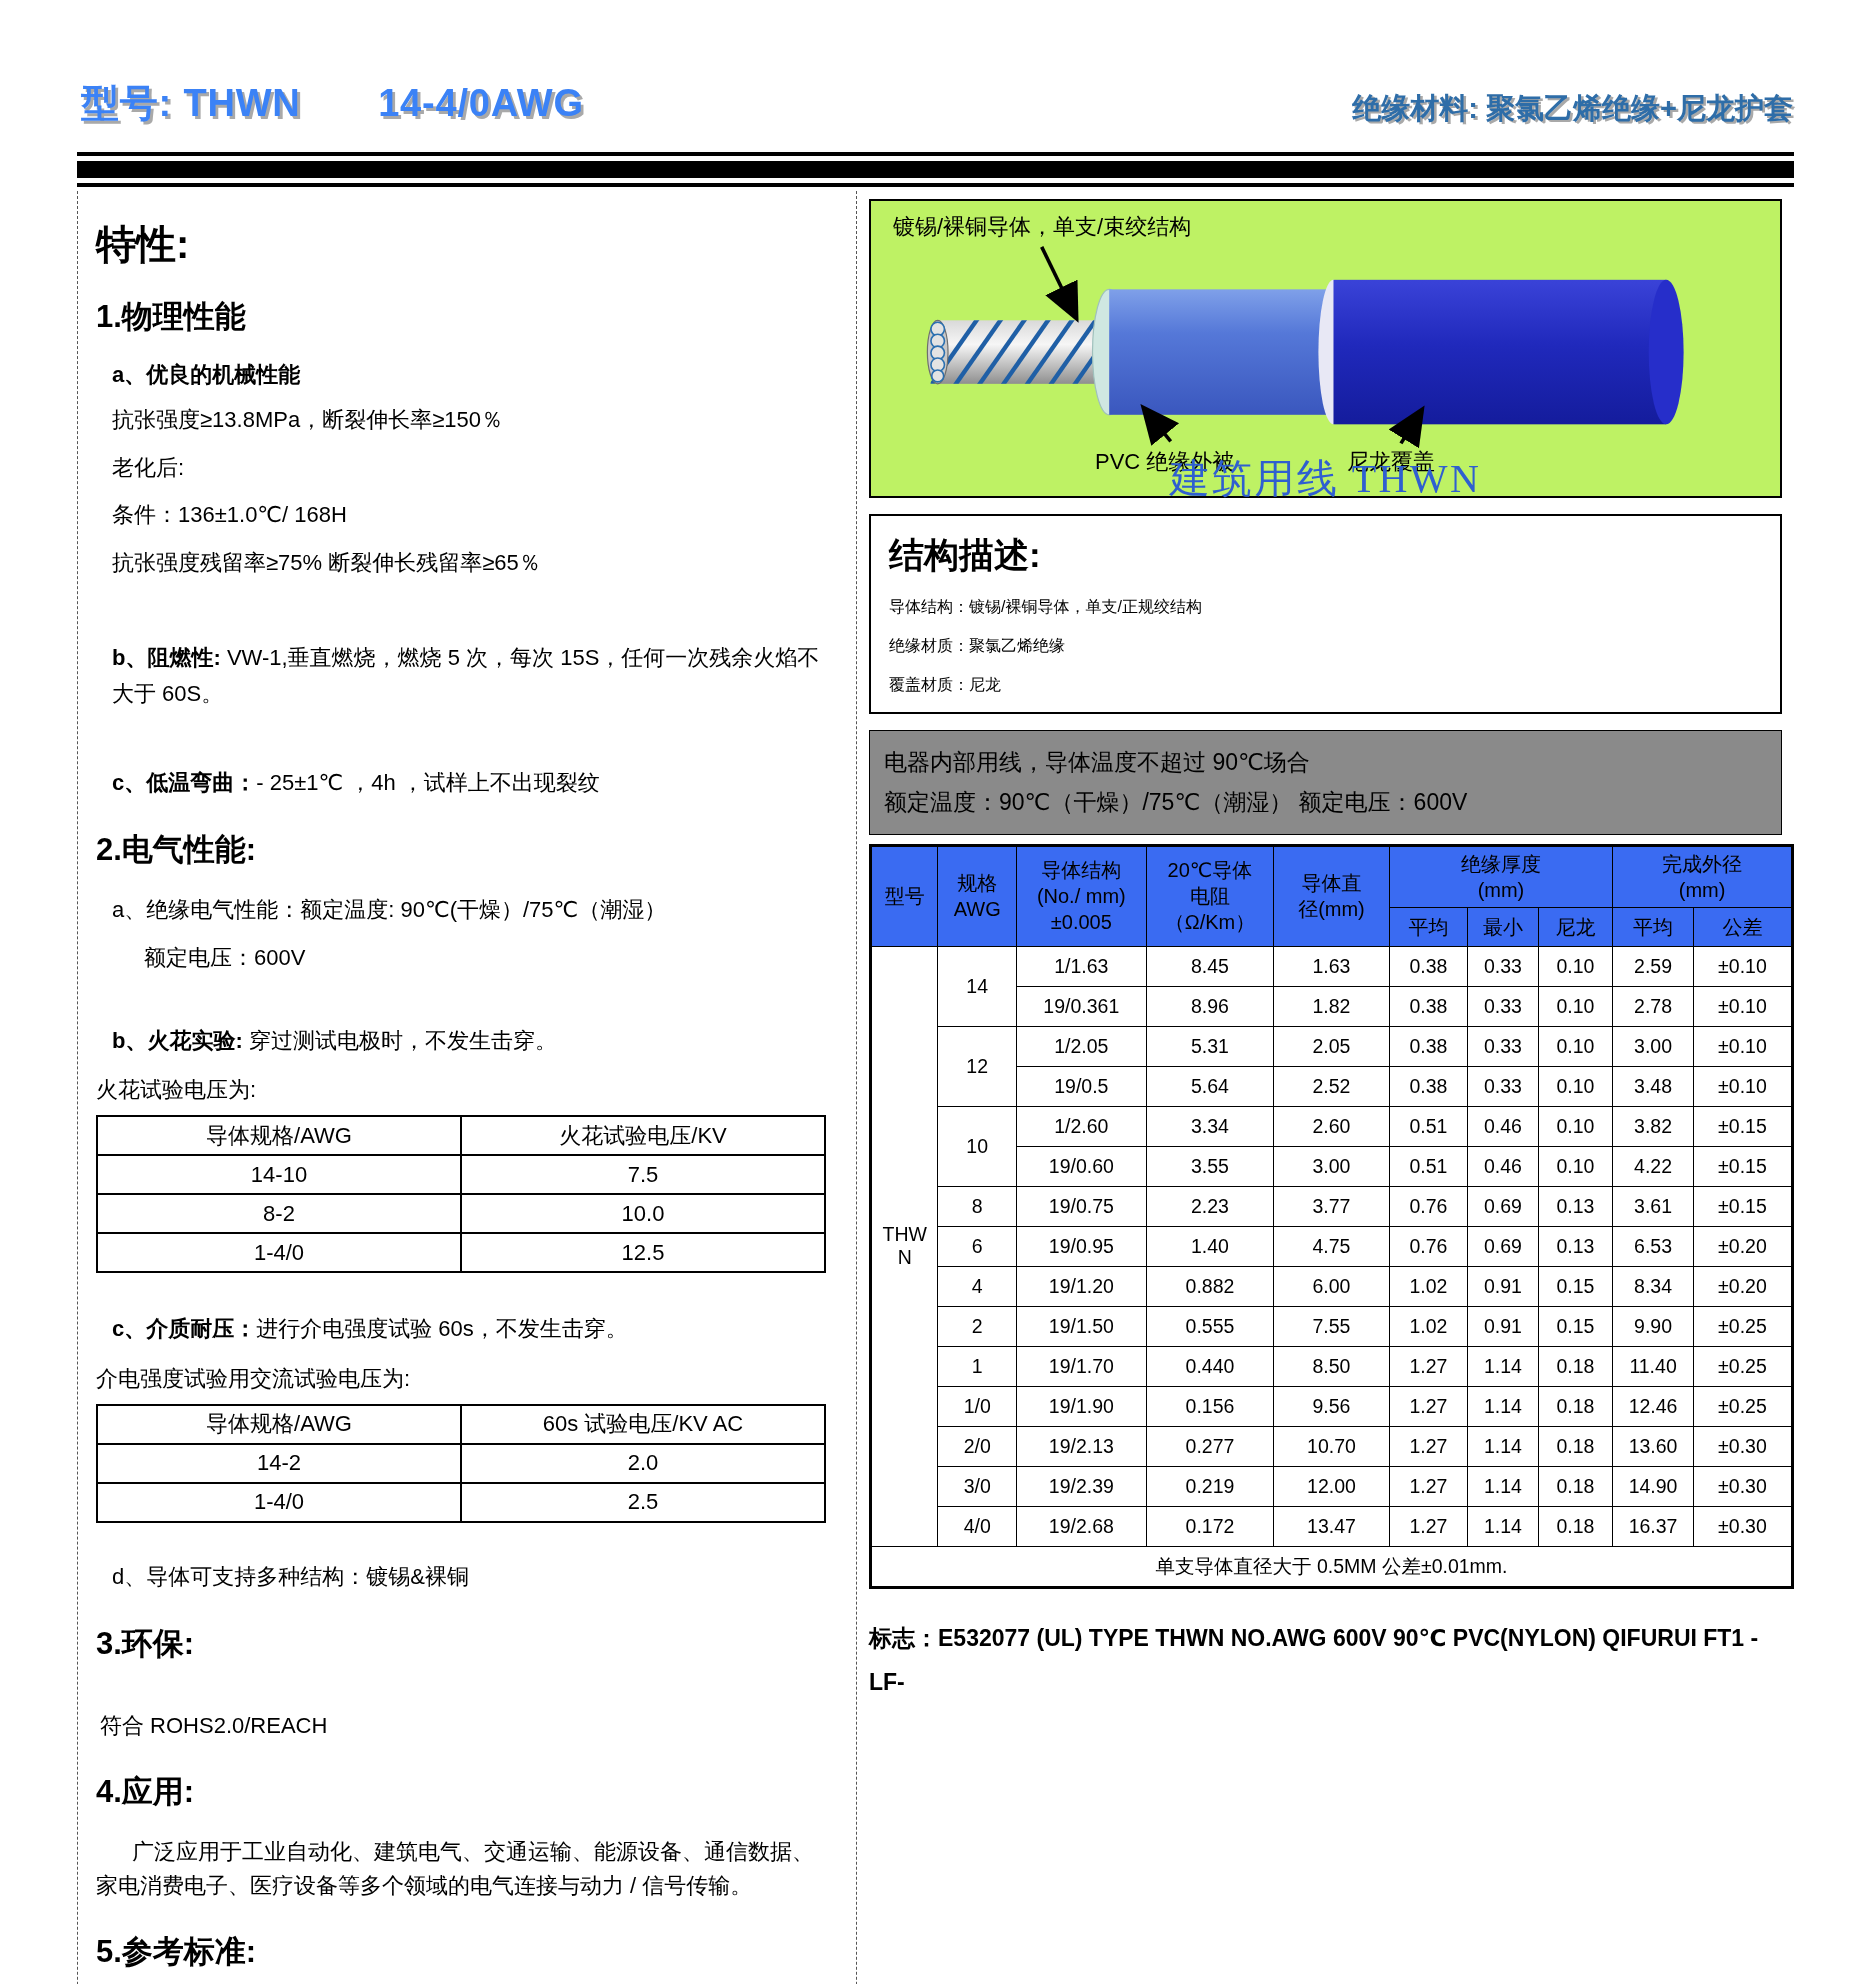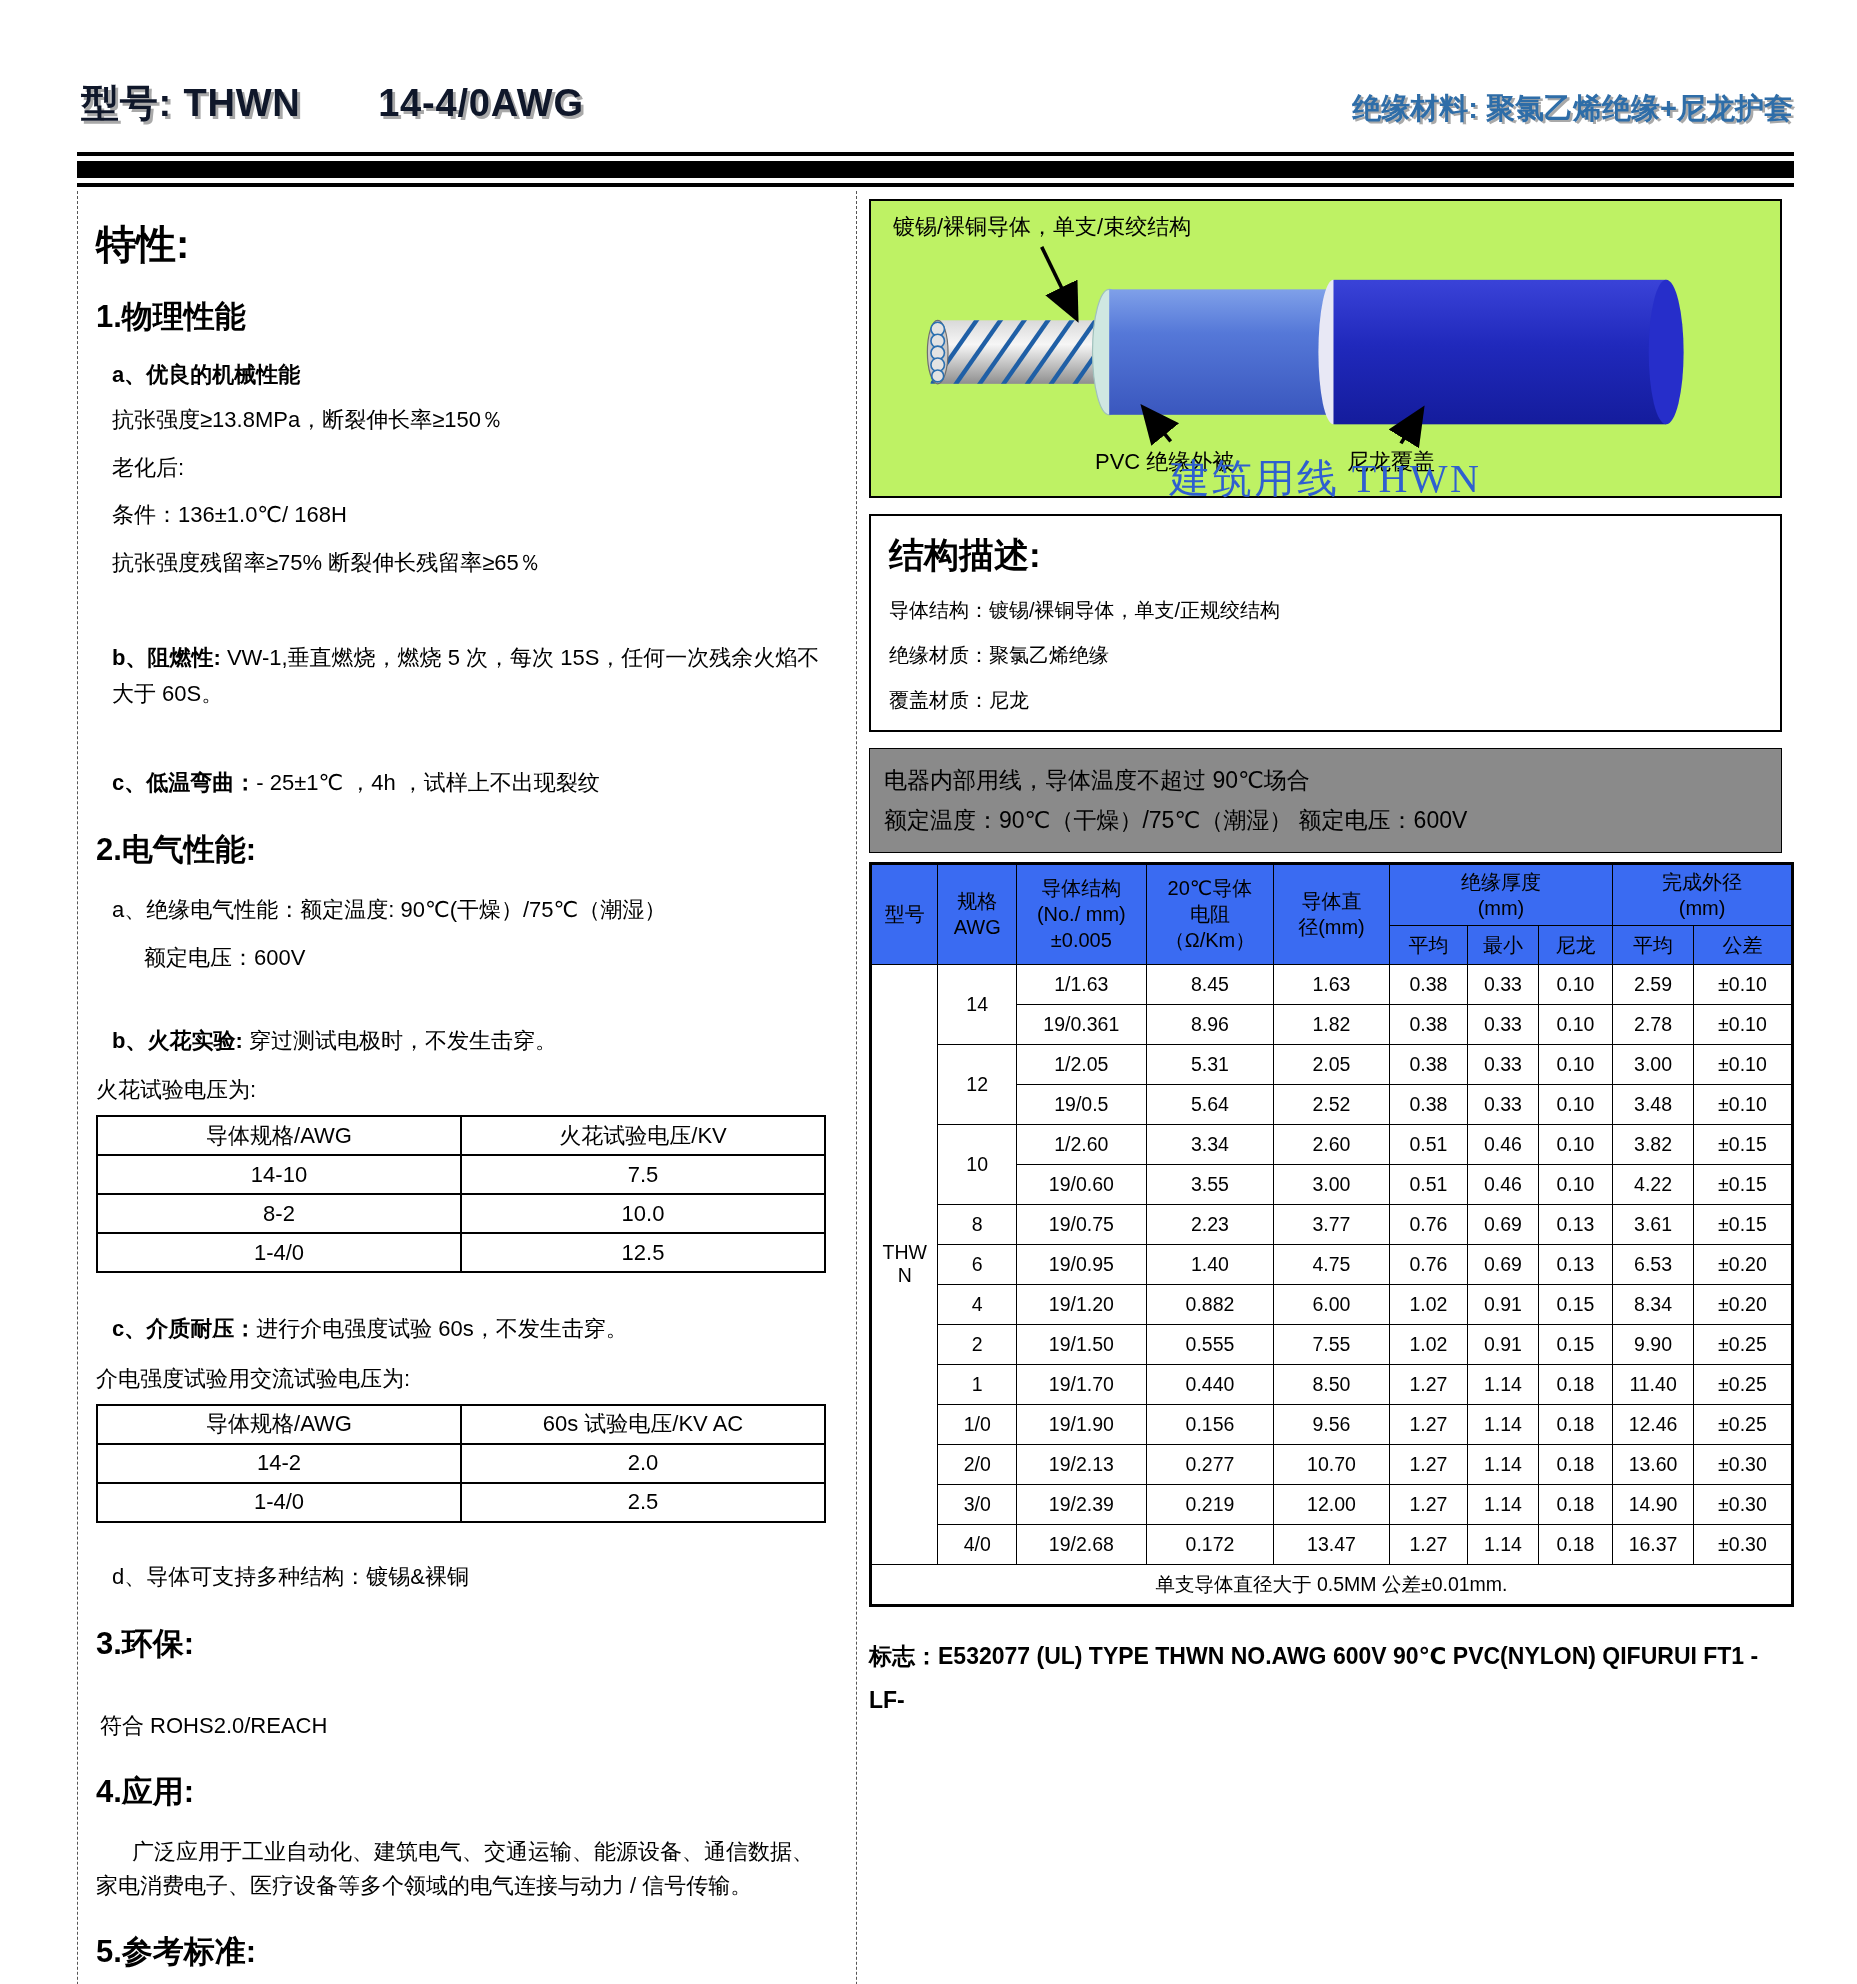--- a/index.html
+++ b/index.html
@@ -5,21 +5,21 @@
   html,body{margin:0;padding:0;}
   body{
     width:1857px;height:2626px;position:relative;overflow:hidden;
     background:#ffffff;color:#000;
     font-family:"Liberation Sans","DejaVu Sans",sans-serif;
   }
   .pre{white-space:pre-line;}
   
   .hdr{display:flex;justify-content:space-between;align-items:flex-end;
        padding:69px 64px 0 81px;height:60px;}
-  .hdr .model{font-size:38px;font-weight:bold;color:#0f172a;text-shadow:2.8px 2.8px 0 #A9A9A9;letter-spacing:0.8px;}
+  .hdr .model{font-size:38px;font-weight:bold;color:#3b82f6;text-shadow:2.8px 2.8px 0 #A9A9A9;letter-spacing:0.8px;}
   .hdr .material{font-size:29px;font-weight:bold;color:#2E6DA8;text-shadow:2.4px 2.4px 0 #A9A9A9;}
   .rules{margin:23px 63px 0 77px;}
   .r-thin{height:3.6px;background:#000;}
   .r-thick{height:17.5px;background:#000;margin-top:5.2px;}
   .r-thin2{height:4px;background:#000;margin-top:4.4px;}
 
   
   .content{display:flex;margin:4px 63px 0 77px;height:2259px;box-sizing:border-box;}
   .left-col{width:780px;box-sizing:border-box;border-left:1.6px dashed #555;border-right:1.6px dashed #555;
             padding:22px 22px 0 18px;}
@@ -37,21 +37,21 @@
   table.mini{border-collapse:collapse;width:730px;margin:2.4px 0 0 0;}
   table.mini td{border:2px solid #000;text-align:center;font-size:22px;height:37px;padding:0 20px;}
 
   
   .wire-box{position:relative;border:2px solid #000;height:295px;background:#bef264;}
   .wire-label{position:absolute;font-size:22px;}
   .wire-caption{position:absolute;left:0;right:0;top:250px;text-align:center;
     font-family:"Liberation Serif","DejaVu Serif",serif;font-size:40px;color:#2F5FD0;letter-spacing:2.4px;}
   .struct-box{border:2px solid #000;margin-top:16.7px;padding:12px 18px 16px 18px;}
   .struct-title{font-size:35px;font-weight:bold;margin:4px 0 18px 0;}
-  .struct-line{font-size:20px;margin-top:18px;}
+  .struct-line{font-size:16px;margin-top:18px;}
   .usage-box{background:#8A8A8A;border:1.6px solid #000;margin-top:16px;padding:10.3px 14px 12px 14px;}
   .usage-line{font-size:23px;line-height:1.75;}
 
   
   table.spec{border-collapse:collapse;margin-top:8.7px;width:925px;table-layout:fixed;}
   table.spec th,table.spec td{border:1.6px solid #000;text-align:center;vertical-align:middle;
       font-weight:normal;padding:0 1.6px;overflow:hidden;}
   table.spec th{background:#3A6BF2;font-size:20px;line-height:1.3;}
   table.spec td{font-size:19.5px;height:39px;background:#fff;}
   table.spec{border:3.6px solid #000;}

